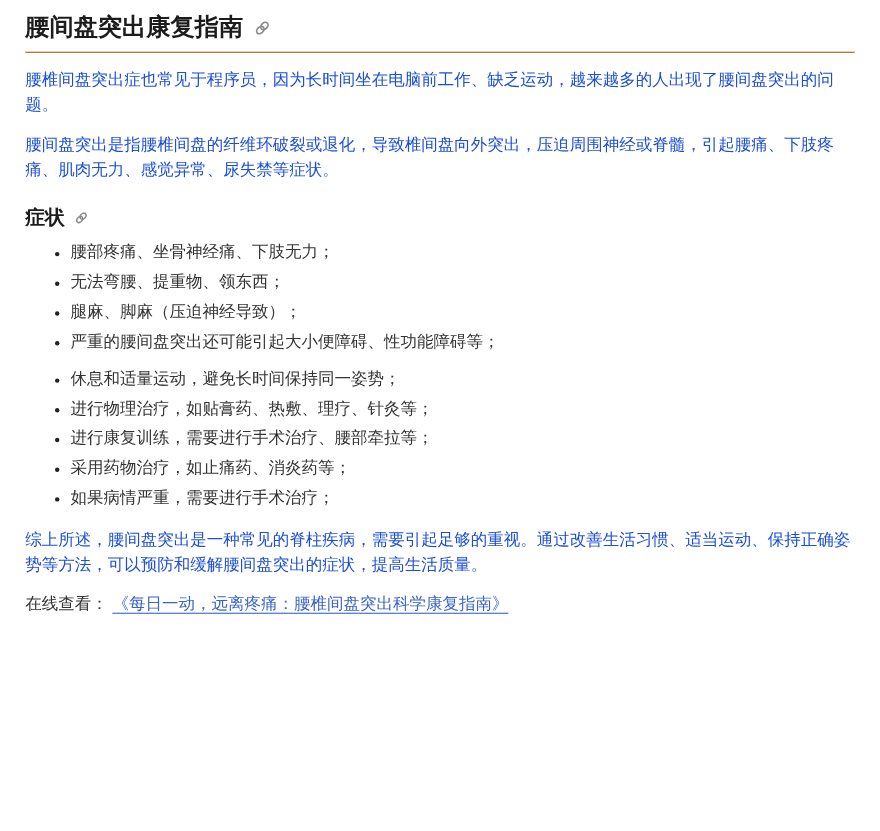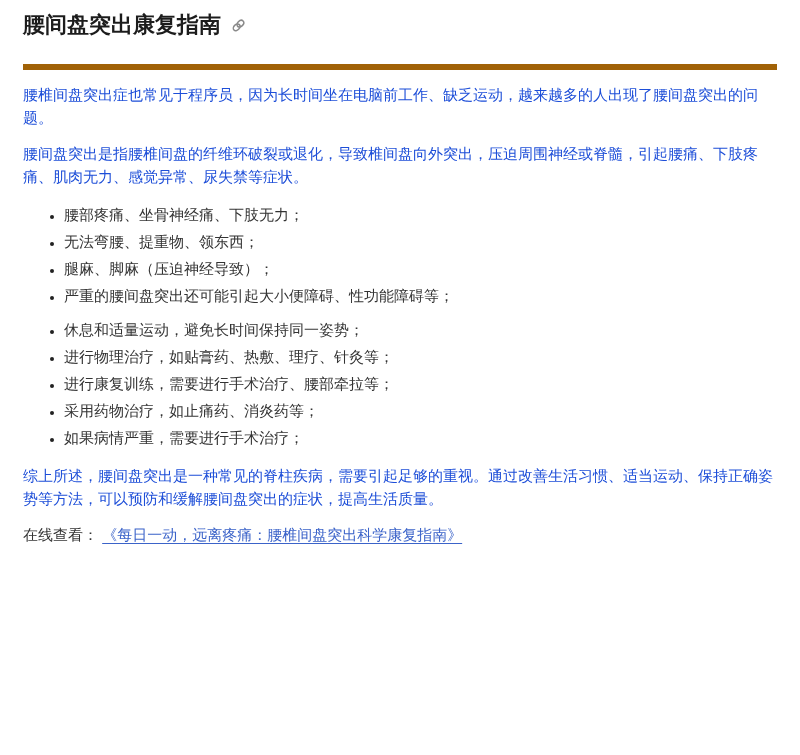--- a/index.html
+++ b/index.html
@@ -9,22 +9,22 @@
     background: #ffffff;
     font-family: "Liberation Sans", "DejaVu Sans", sans-serif;
     color: #333333;
   }
   .doc { padding: 0 23px; }
   h1.title {
     display: flex; gap: 9px;
     margin: 12px 0 0 0;
     font-size: 22px; line-height: 26px; font-weight: 700;
     color: #1c1c1c;
-    padding-bottom: 26px;
-    border-bottom: 6px solid #a16207;
+    padding-bottom: 9px;
+    border-bottom: 1px solid #a16207;
   }
   p.para {
     font-size: 15px; line-height: 23px;
     margin: 13px 0;
     color: #1d4ed8;
   }
   h2.section-heading {
     display: flex; align-items: center; gap: 8px;
     margin: 21px 0 0 0;
     font-size: 18px; line-height: 22px; font-weight: 700;
@@ -73,20 +73,31 @@
         </g>
       </svg>
     </span>
   </h1>
 
   <p class="para">腰椎间盘突出症也常见于程序员，因为长时间坐在电脑前工作、缺乏运动，越来越多的人出现了腰间盘突出的问题。</p>
   <p class="para">腰间盘突出是指腰椎间盘的纤维环破裂或退化，导致椎间盘向外突出，压迫周围神经或脊髓，引起腰痛、下肢疼痛、肌肉无力、感觉异常、尿失禁等症状。</p>
 
 
   <section>
+    <h2 class="section-heading">
+      <span>症状</span>
+      <span class="anchor-icon">
+        <svg width="14" height="14" viewBox="0 0 24 24" fill="none" stroke="currentColor" stroke-width="2.2" stroke-linecap="round">
+          <g transform="rotate(-45 12 12)">
+            <ellipse cx="8.3" cy="12" rx="5.4" ry="3.9"></ellipse>
+            <ellipse cx="15.7" cy="12" rx="5.4" ry="3.9"></ellipse>
+          </g>
+        </svg>
+      </span>
+    </h2>
     <ul class="bullet-list">
       <li>腰部疼痛、坐骨神经痛、下肢无力；</li>
       <li>无法弯腰、提重物、领东西；</li>
       <li>腿麻、脚麻（压迫神经导致）；</li>
       <li>严重的腰间盘突出还可能引起大小便障碍、性功能障碍等；</li>
     </ul>
   </section>
 
   <section>
     <ul class="bullet-list">

